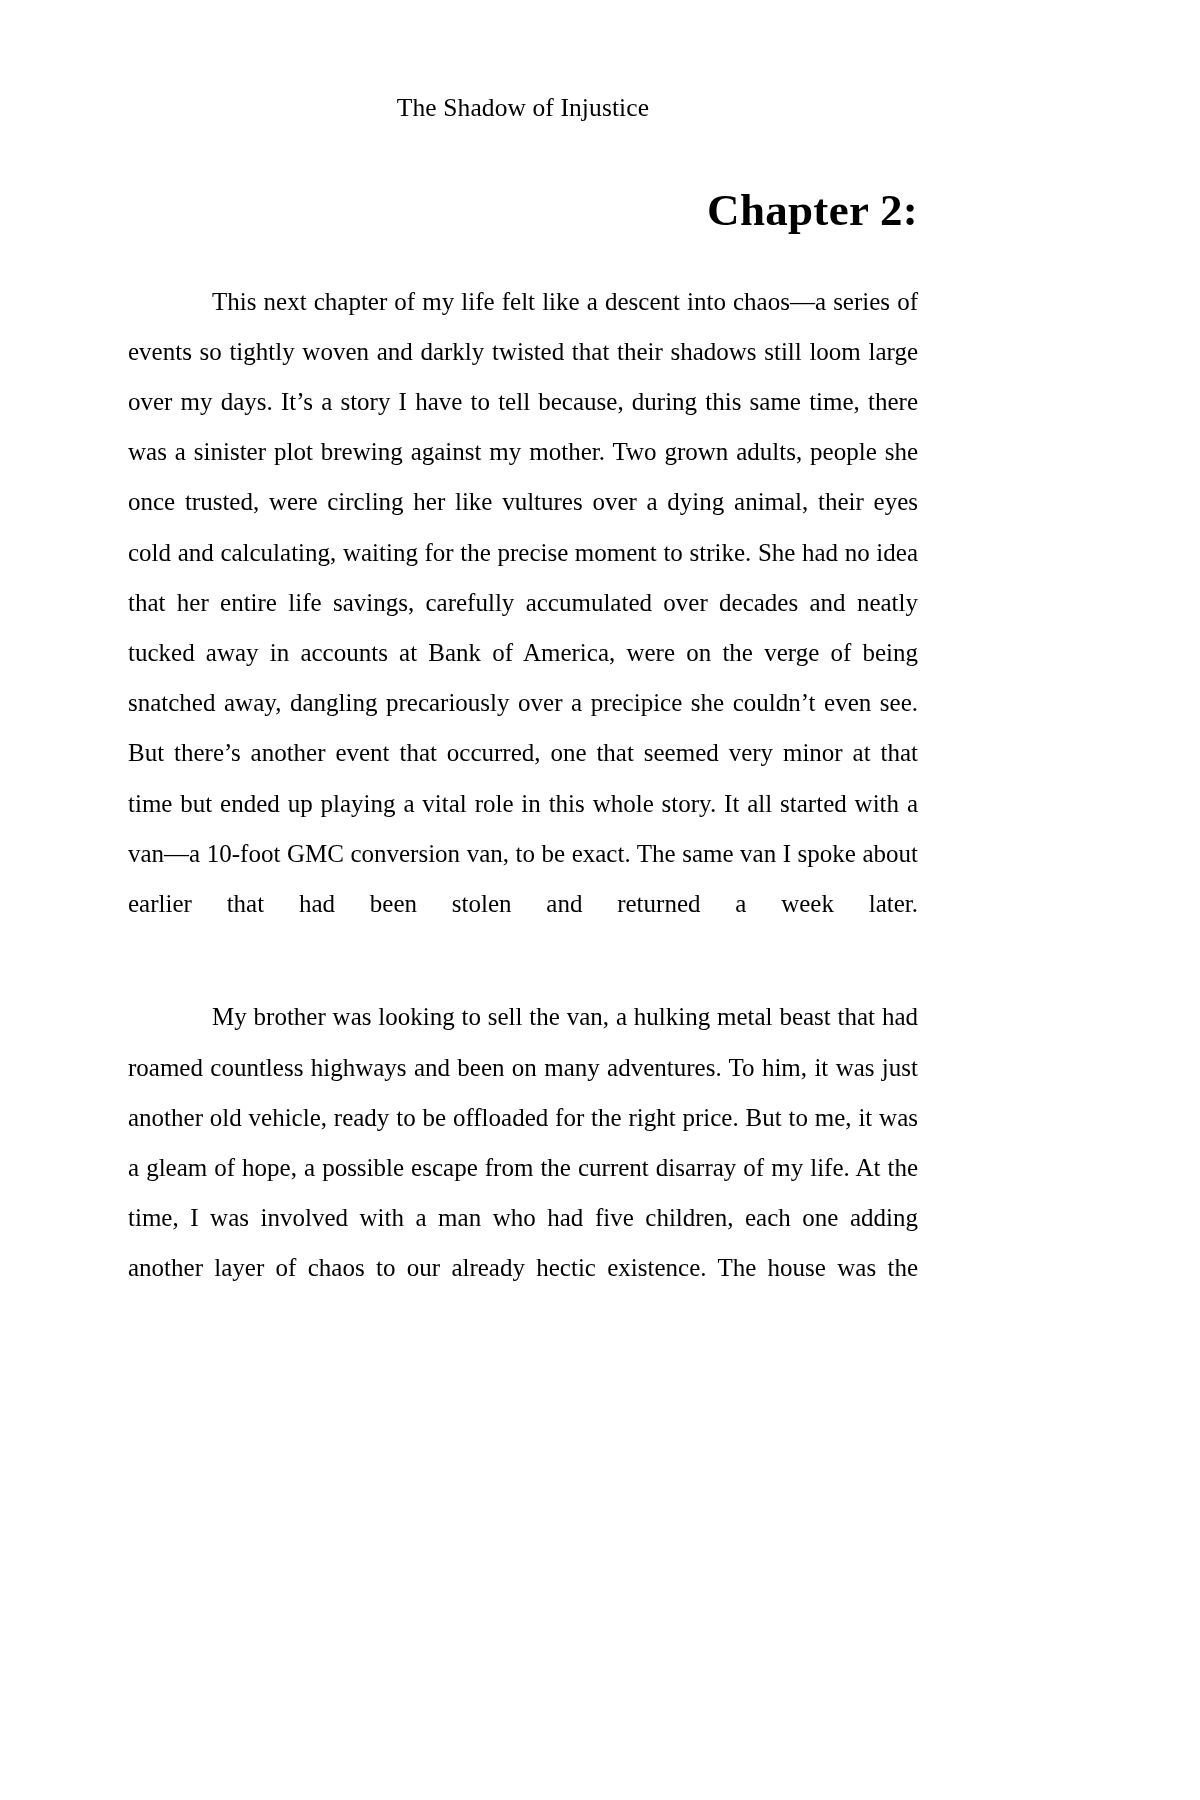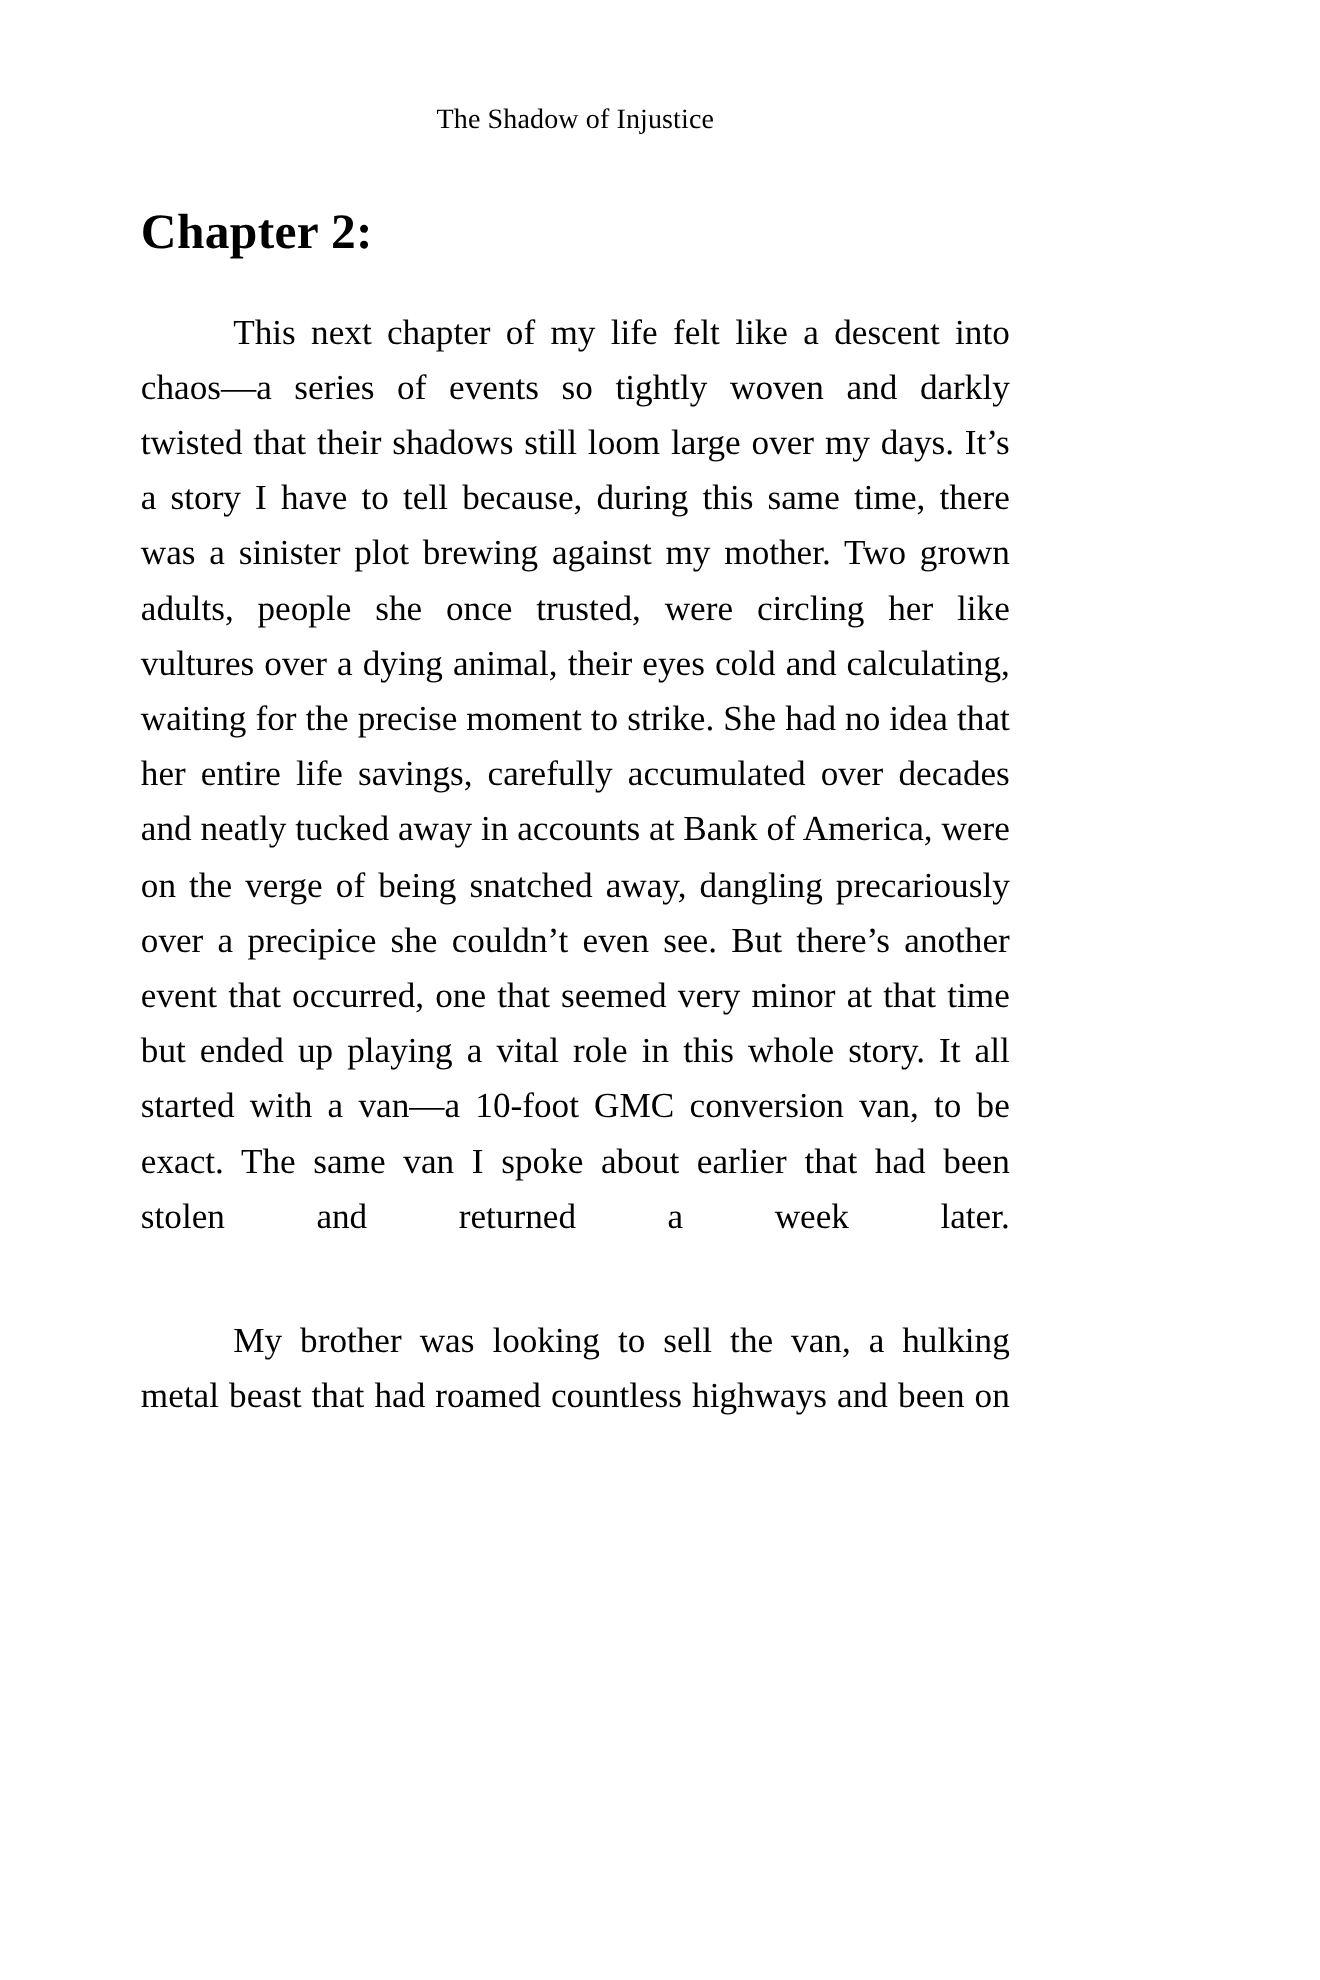--- a/index.html
+++ b/index.html
@@ -33,35 +33,35 @@
 
   .running-header {
     text-align: center;
     font-size: 25.5px;
     line-height: 1;
     letter-spacing: 0.1px;
     margin-top: 95px;
   }
 
   .chapter-title {
-    text-align: left;
+    text-align: right;
     font-size: 45px;
     font-weight: bold;
     line-height: 1;
     letter-spacing: 0.3px;
     margin-top: 67px;
   }
 
   .body-block {
     margin-top: 44px;
   }
 
   p.body-paragraph {
     margin: 0;
-    font-size: 32px;
+    font-size: 25px;
     line-height: 50.2px;
     text-align: justify;
     text-justify: inter-word;
     text-indent: 84px;
     hyphens: none;
     -webkit-hyphens: none;
     word-spacing: 0px;
   }
 
   p.body-paragraph + p.body-paragraph {

